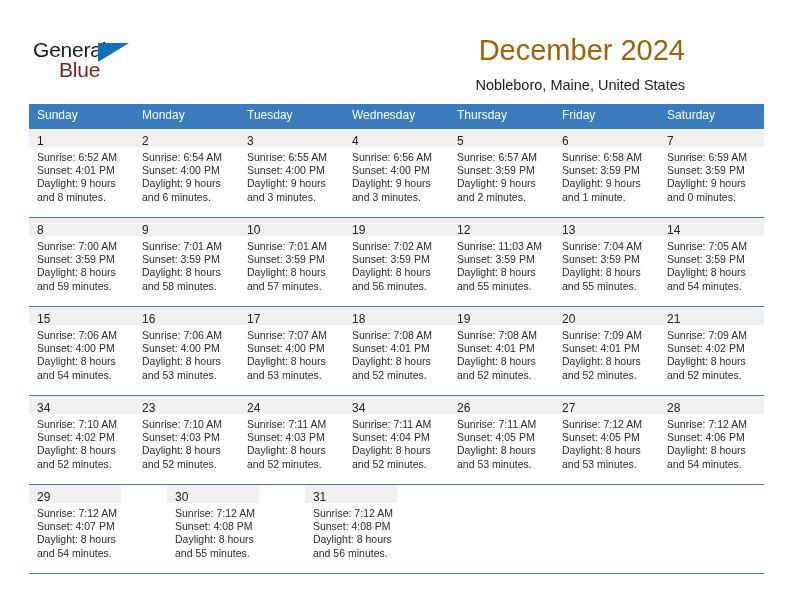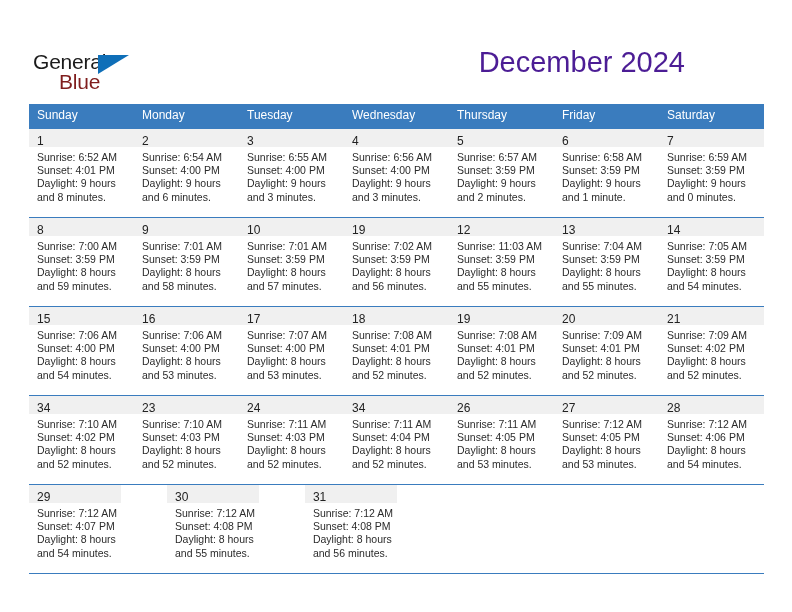--- a/index.html
+++ b/index.html
@@ -20,21 +20,21 @@
     position: relative;
     width: 792px;
     height: 612px;
     box-sizing: border-box;
   }
 
   
   .header {
     position: absolute;
     left: 0;
-    top: 12px;
+    top: 0;
     width: 720px;
     height: 100px;
   }
 
   .logo {
     position: absolute;
     left: 33px;
     top: 38px;
     width: 130px;
     height: 48px;
@@ -68,21 +68,21 @@
     border-left: 31px solid #0f6fb8;
     border-bottom: 19px solid transparent;
   }
 
   .title {
     position: absolute;
     right: 35px;
     top: 33px;
     font-size: 29px;
     line-height: 34px;
-    color: #4c1d95;
+    color: #a16207;
     text-align: right;
     white-space: nowrap;
   }
   .subtitle {
     position: absolute;
     right: 35px;
     top: 76px;
     font-size: 14.5px;
     line-height: 18px;
     color: #1a1a1a;
@@ -166,20 +166,21 @@
 
   <div class="header">
 
     <div class="logo">
       <span class="logo-general">General</span>
       <span class="logo-tri"></span>
       <span class="logo-blue">Blue</span>
     </div>
 
     <div class="title">December 2024</div>
+    <div class="subtitle">Nobleboro, Maine, United States</div>
   </div>
 
   <div class="calendar">
 
     <div class="weekdays">
       <div class="weekday">Sunday</div>
       <div class="weekday">Monday</div>
       <div class="weekday">Tuesday</div>
       <div class="weekday">Wednesday</div>
       <div class="weekday">Thursday</div>

